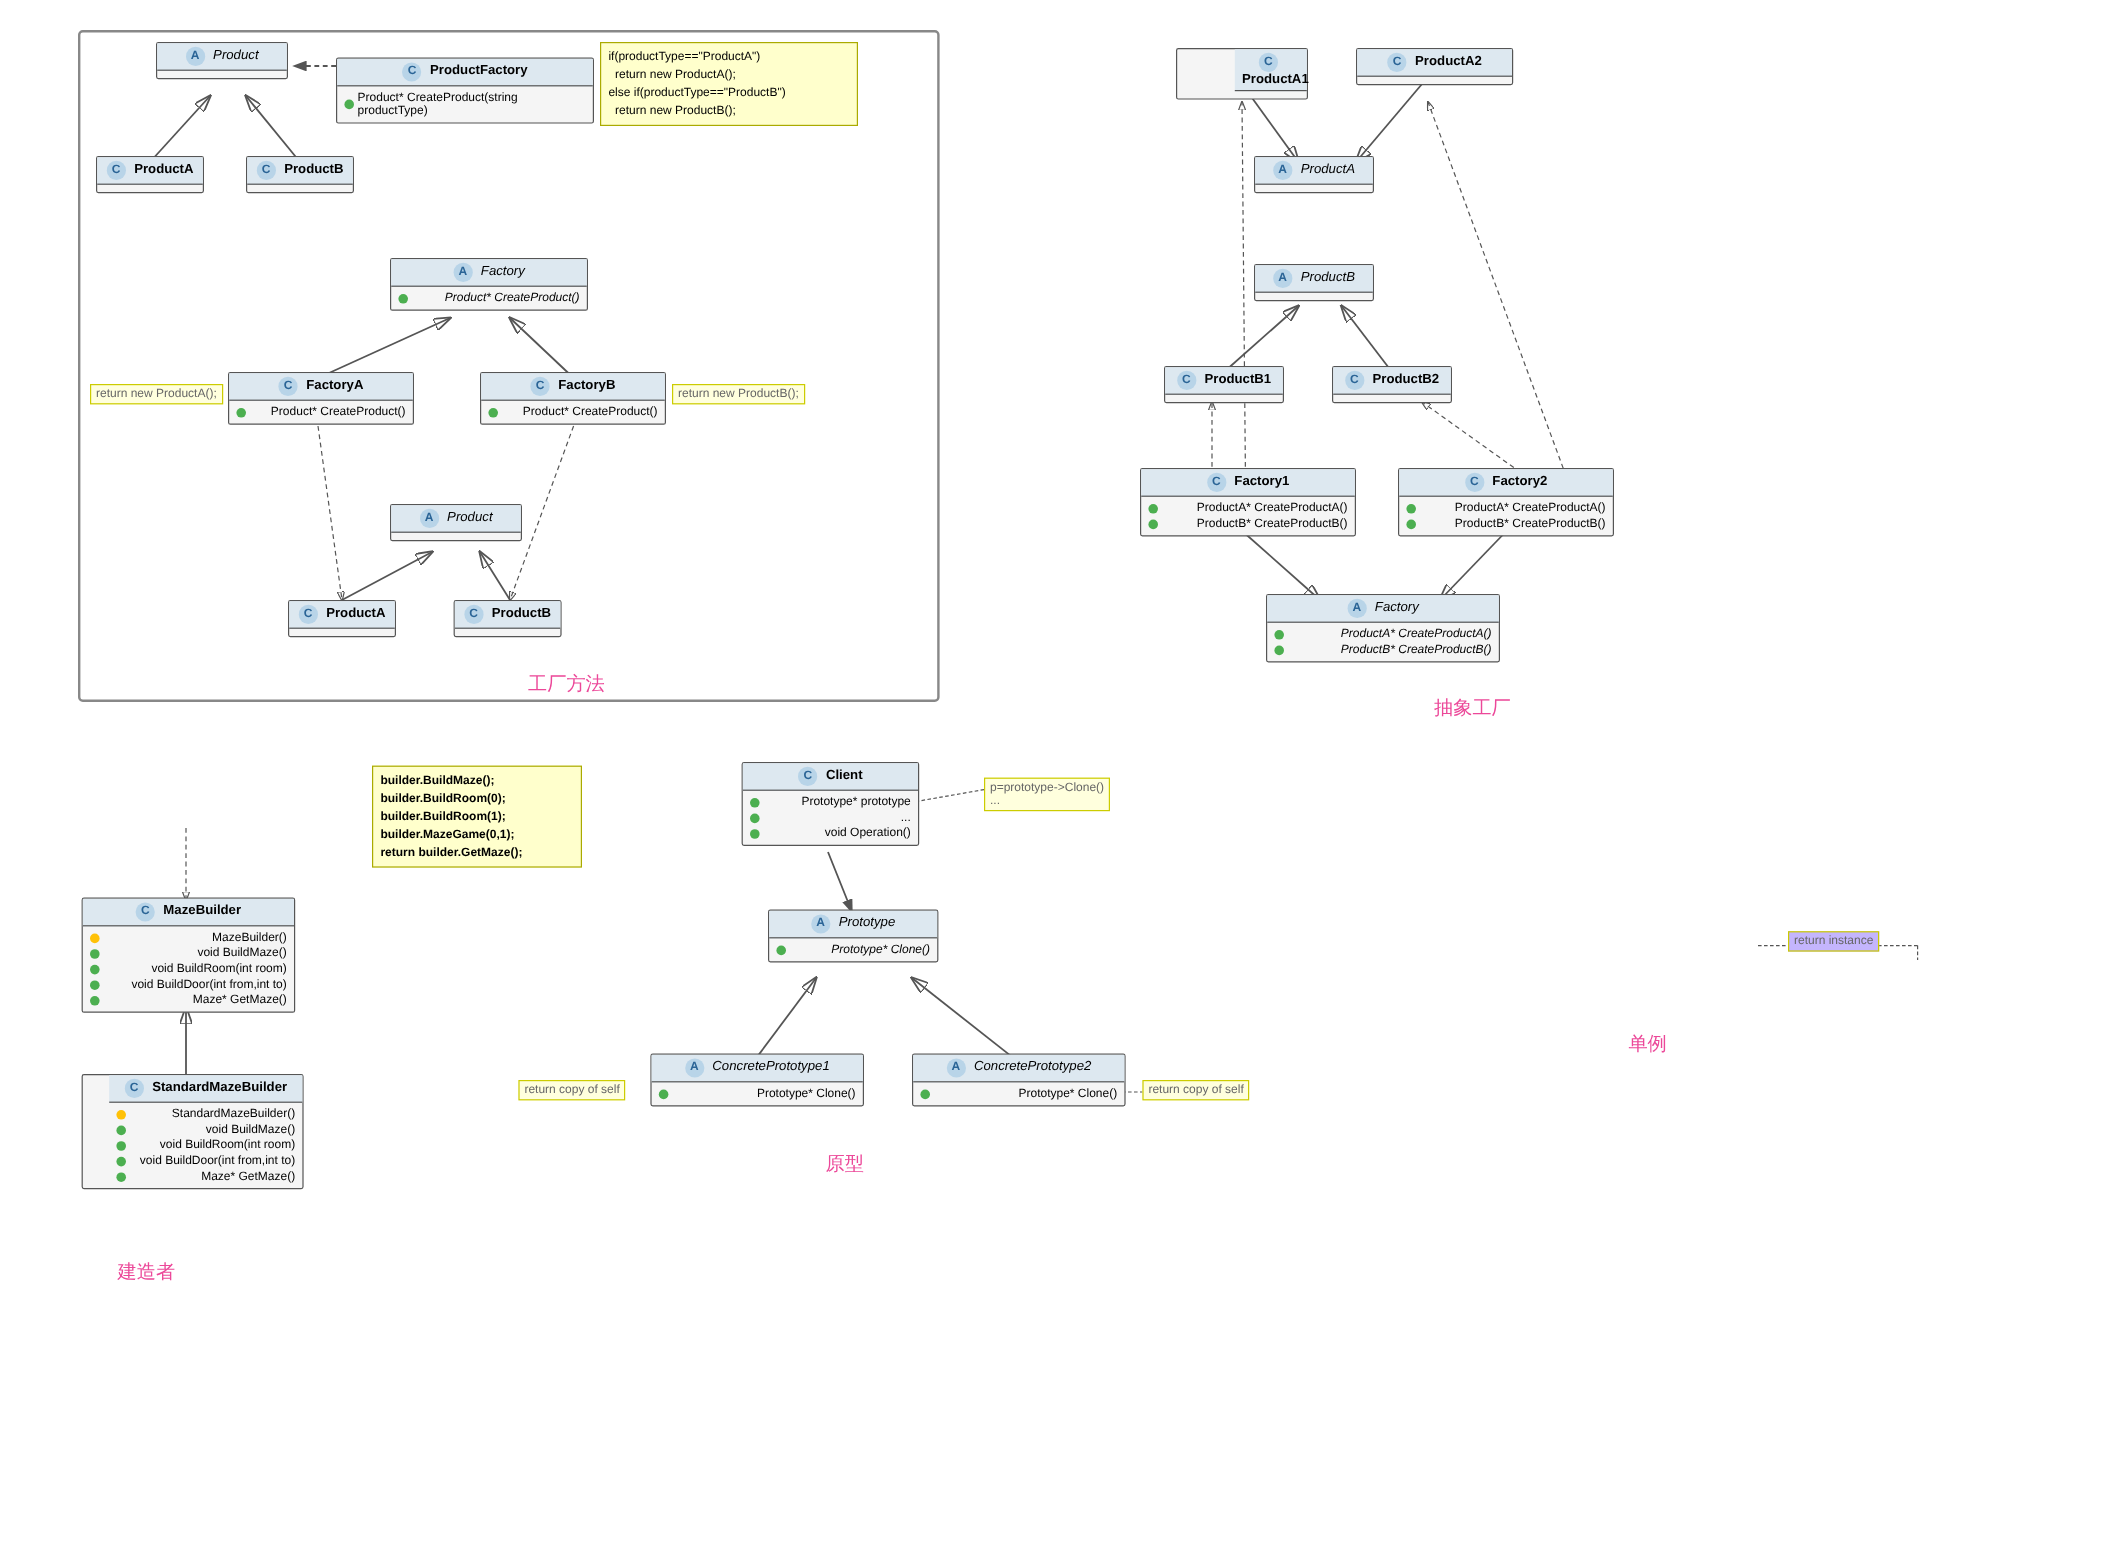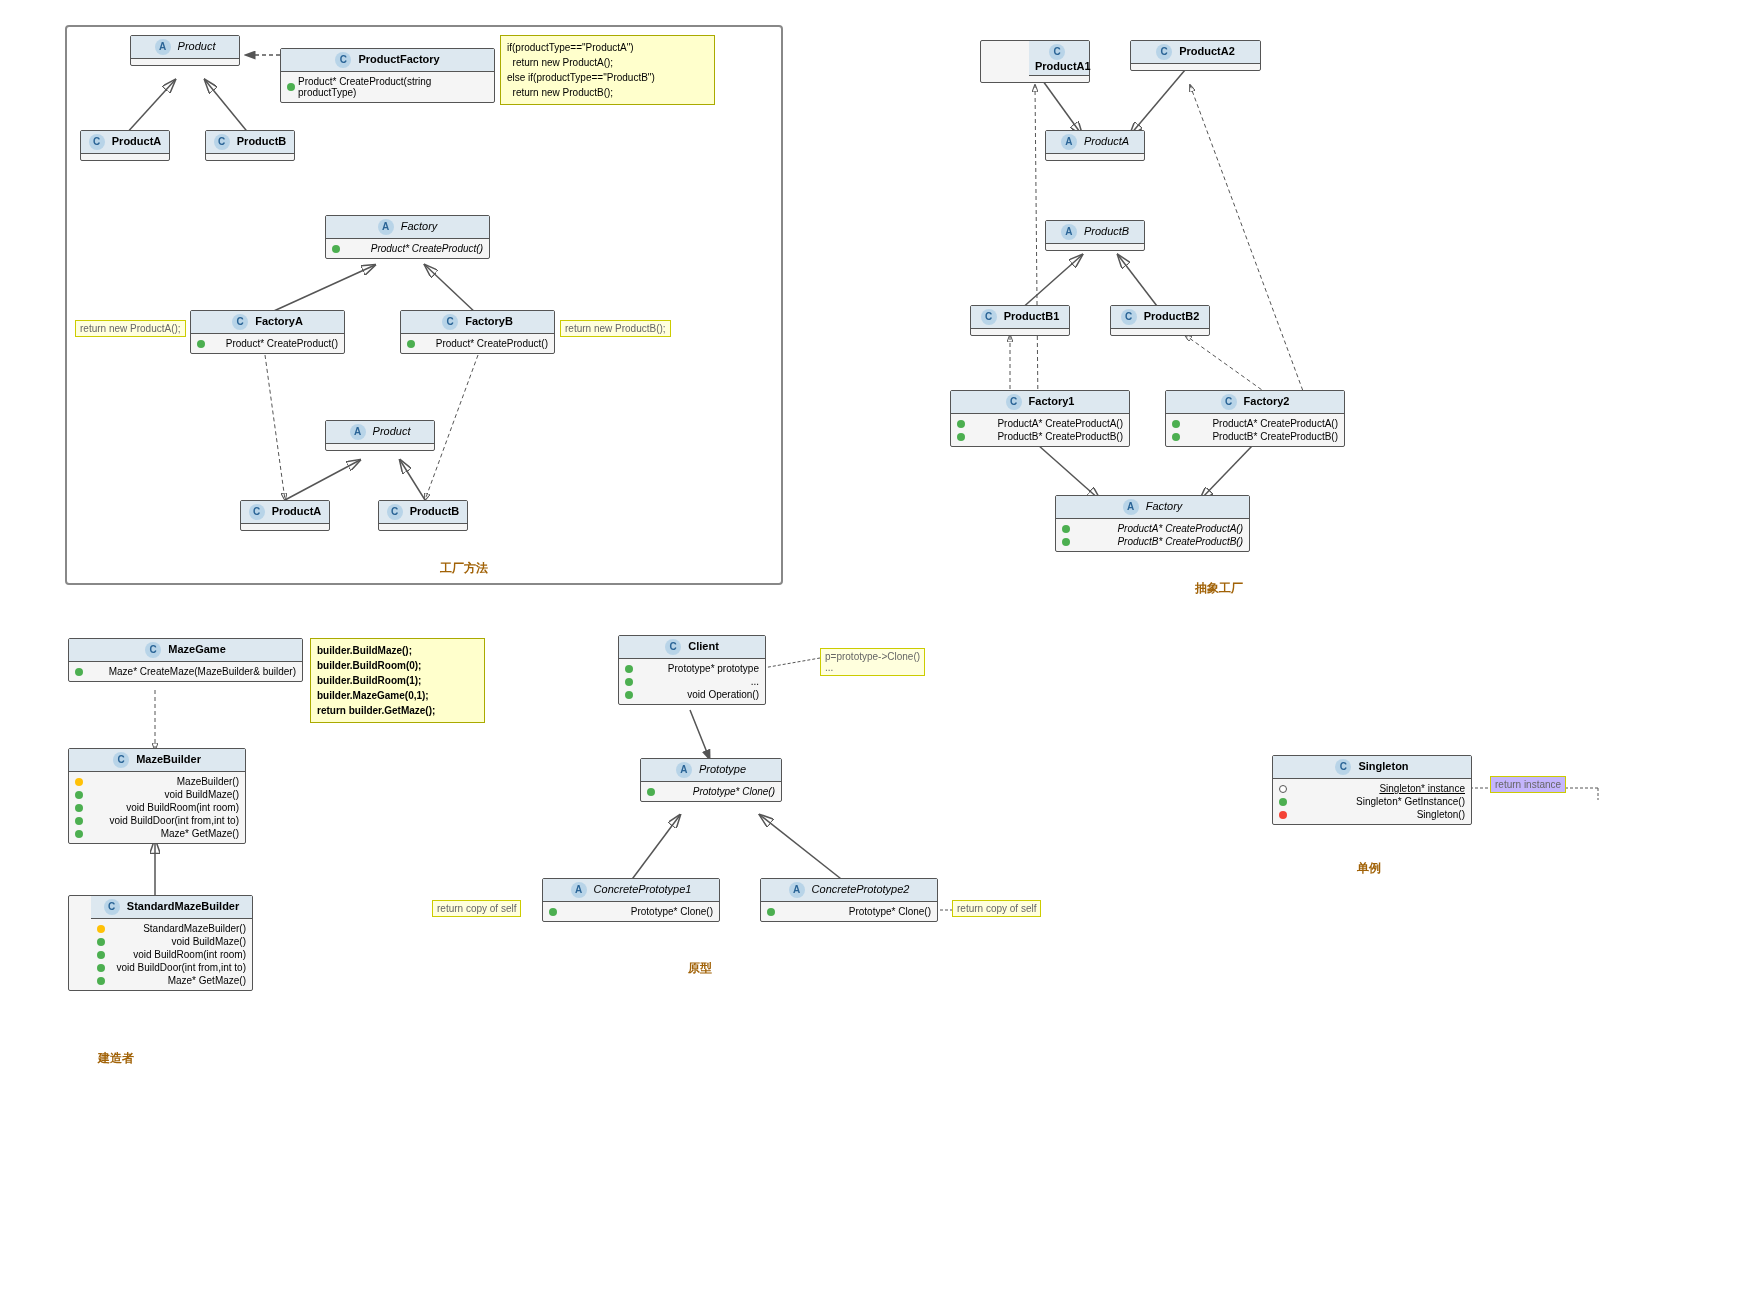--- a/index.html
+++ b/index.html
@@ -112,23 +112,23 @@
       top: 0;
       left: 0;
       width: 1754px;
       height: 1292px;
       pointer-events: none;
       overflow: visible;
     }
 
     .section-title {
       position: absolute;
-      font-size: 12px;
-      color: #a16207;
-      font-weight: bold;
+      font-size: 16px;
+      color: #ec4899;
+      font-weight: normal;
     }
   </style>
 </head>
 <body>
 
 <div class="diagram-area">
 
   <svg class="arrows">
     <defs>
 
@@ -410,32 +410,20 @@
       </div>
       <div class="uml-method">
         <span class="dot dot-green"></span>
         <span style="font-style:italic;">ProductB* CreateProductB()</span>
       </div>
     </div>
   </div>
 
   <div class="section-title" style="left:1195px; top:580px;">抽象工厂</div>
 
-  <div class="uml-box" style="left:68px; top:638px; width:235px;">
-    <div class="uml-header">
-      <span class="stereotype">C</span>
-      <span class="class-name normal">MazeGame</span>
-    </div>
-    <div class="uml-body">
-      <div class="uml-method">
-        <span class="dot dot-green"></span>
-        <span>Maze* CreateMaze(MazeBuilder&amp; builder)</span>
-      </div>
-    </div>
-  </div>
 
   <div class="note-box" style="left:310px; top:638px; width:175px; font-weight:bold;">
     <div>builder.BuildMaze();</div>
     <div>builder.BuildRoom(0);</div>
     <div>builder.BuildRoom(1);</div>
     <div>builder.MazeGame(0,1);</div>
     <div>return builder.GetMaze();</div>
   </div>
 
   <div class="uml-box" style="left:68px; top:748px; width:178px;">
@@ -559,38 +547,18 @@
       </div>
     </div>
   </div>
 
   <div class="arrow-label" style="left:432px; top:900px;">return copy of self</div>
 
   <div class="arrow-label" style="left:952px; top:900px;">return copy of self</div>
 
   <div class="section-title" style="left:688px; top:960px;">原型</div>
 
-  <div class="uml-box" style="left:1272px; top:755px; width:200px;">
-    <div class="uml-header">
-      <span class="stereotype">C</span>
-      <span class="class-name normal">Singleton</span>
-    </div>
-    <div class="uml-body">
-      <div class="uml-method">
-        <span class="dot dot-white"></span>
-        <span style="text-decoration:underline;">Singleton* instance</span>
-      </div>
-      <div class="uml-method">
-        <span class="dot dot-green"></span>
-        <span>Singleton* GetInstance()</span>
-      </div>
-      <div class="uml-method">
-        <span class="dot dot-red"></span>
-        <span>Singleton()</span>
-      </div>
-    </div>
-  </div>
 
   <div class="arrow-label" style="left:1490px; top:776px; border:1px solid #cccc00; background:#c4b5fd; padding:2px 4px;">return instance</div>
 
   <div class="section-title" style="left:1340px; top:860px;margin-left:17px;">单例</div>
 
 </div>
 
 </body></html>

